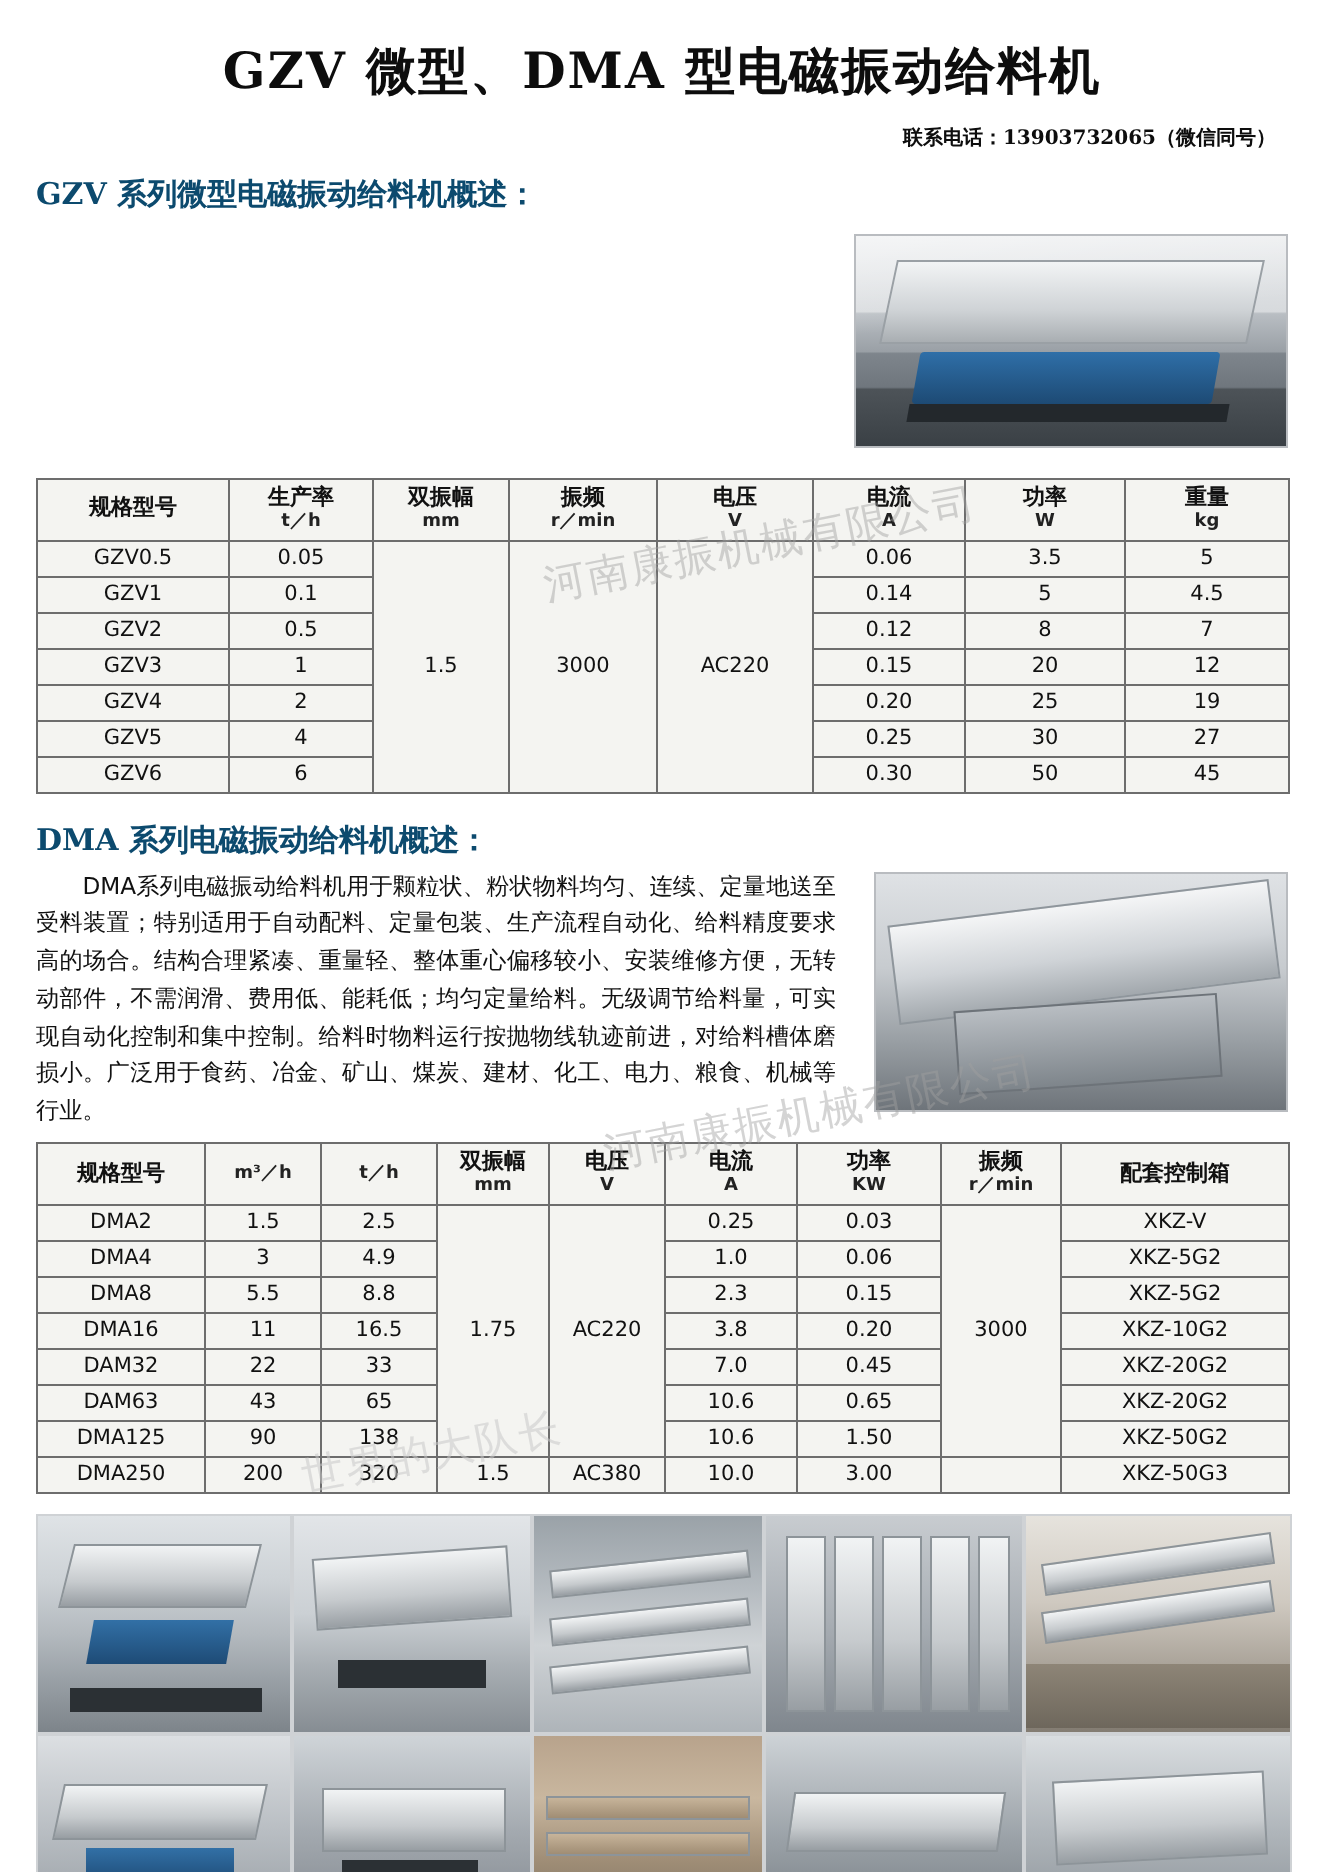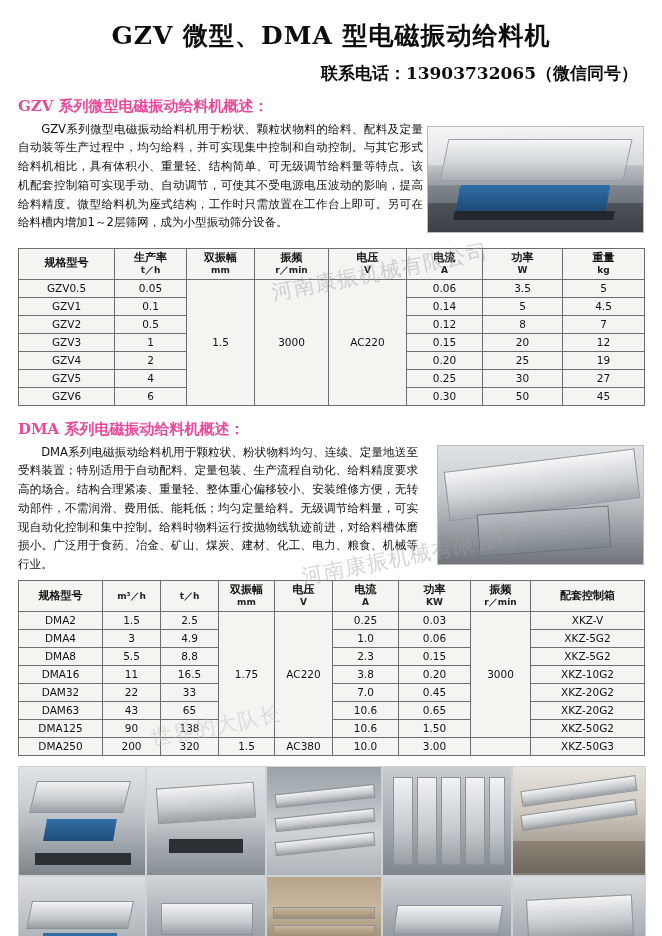--- a/index.html
+++ b/index.html
@@ -31,34 +31,34 @@
     font-size: 25px;
     letter-spacing: 1px;
     color: #0d0d0d;
     margin: 22px 0 0 0;
     line-height: 1.1;
   }
   .contact-line {
     text-align: right;
     font-family: "DejaVu Serif", "Liberation Serif", serif;
     font-weight: bold;
-    font-size: 17px;
+    font-size: 10px;
     margin-top: 12px;
     padding-right: 6px;
     color: #0d0d0d;
   }
 
   
   .section-heading {
     font-family: "DejaVu Serif", "Liberation Serif", serif;
     font-weight: bold;
     font-size: 15px;
     margin-top: 12px;
     margin-bottom: 4px;
-    color: #ec4899;
+    color: #0c4a6e;
   }
 
   
   .body-text {
     font-family: "DejaVu Sans", "Liberation Sans", sans-serif;
     font-size: 11.6px;
     line-height: 1.62;
     text-align: justify;
     text-indent: 2em;
     color: #111;
@@ -241,21 +241,20 @@
   <div class="contact-line">联系电话：13903732065（微信同号）</div>
 
   <div class="section-heading">GZV 系列微型电磁振动给料机概述：</div>
 
   <div class="intro-row" style="min-height:120px;">
     <div class="machine-photo photo-gzv">
       <div class="trough"></div>
       <div class="base"></div>
       <div class="foot"></div>
     </div>
-    <p class="body-text text-col">GZV系列微型电磁振动给料机用于粉状、颗粒状物料的给料、配料及定量自动装等生产过程中，均匀给料，并可实现集中控制和自动控制。与其它形式给料机相比，具有体积小、重量轻、结构简单、可无级调节给料量等特点。该机配套控制箱可实现手动、自动调节，可使其不受电源电压波动的影响，提高给料精度。微型给料机为座式结构，工作时只需放置在工作台上即可。另可在给料槽内增加1～2层筛网，成为小型振动筛分设备。</p>
   </div>
 
   <table class="spec">
     <colgroup>
       <col style="width:96px">
         <col style="width:72px">
         <col style="width:68px">
         <col style="width:74px">
       <col style="width:78px">
         <col style="width:76px">

